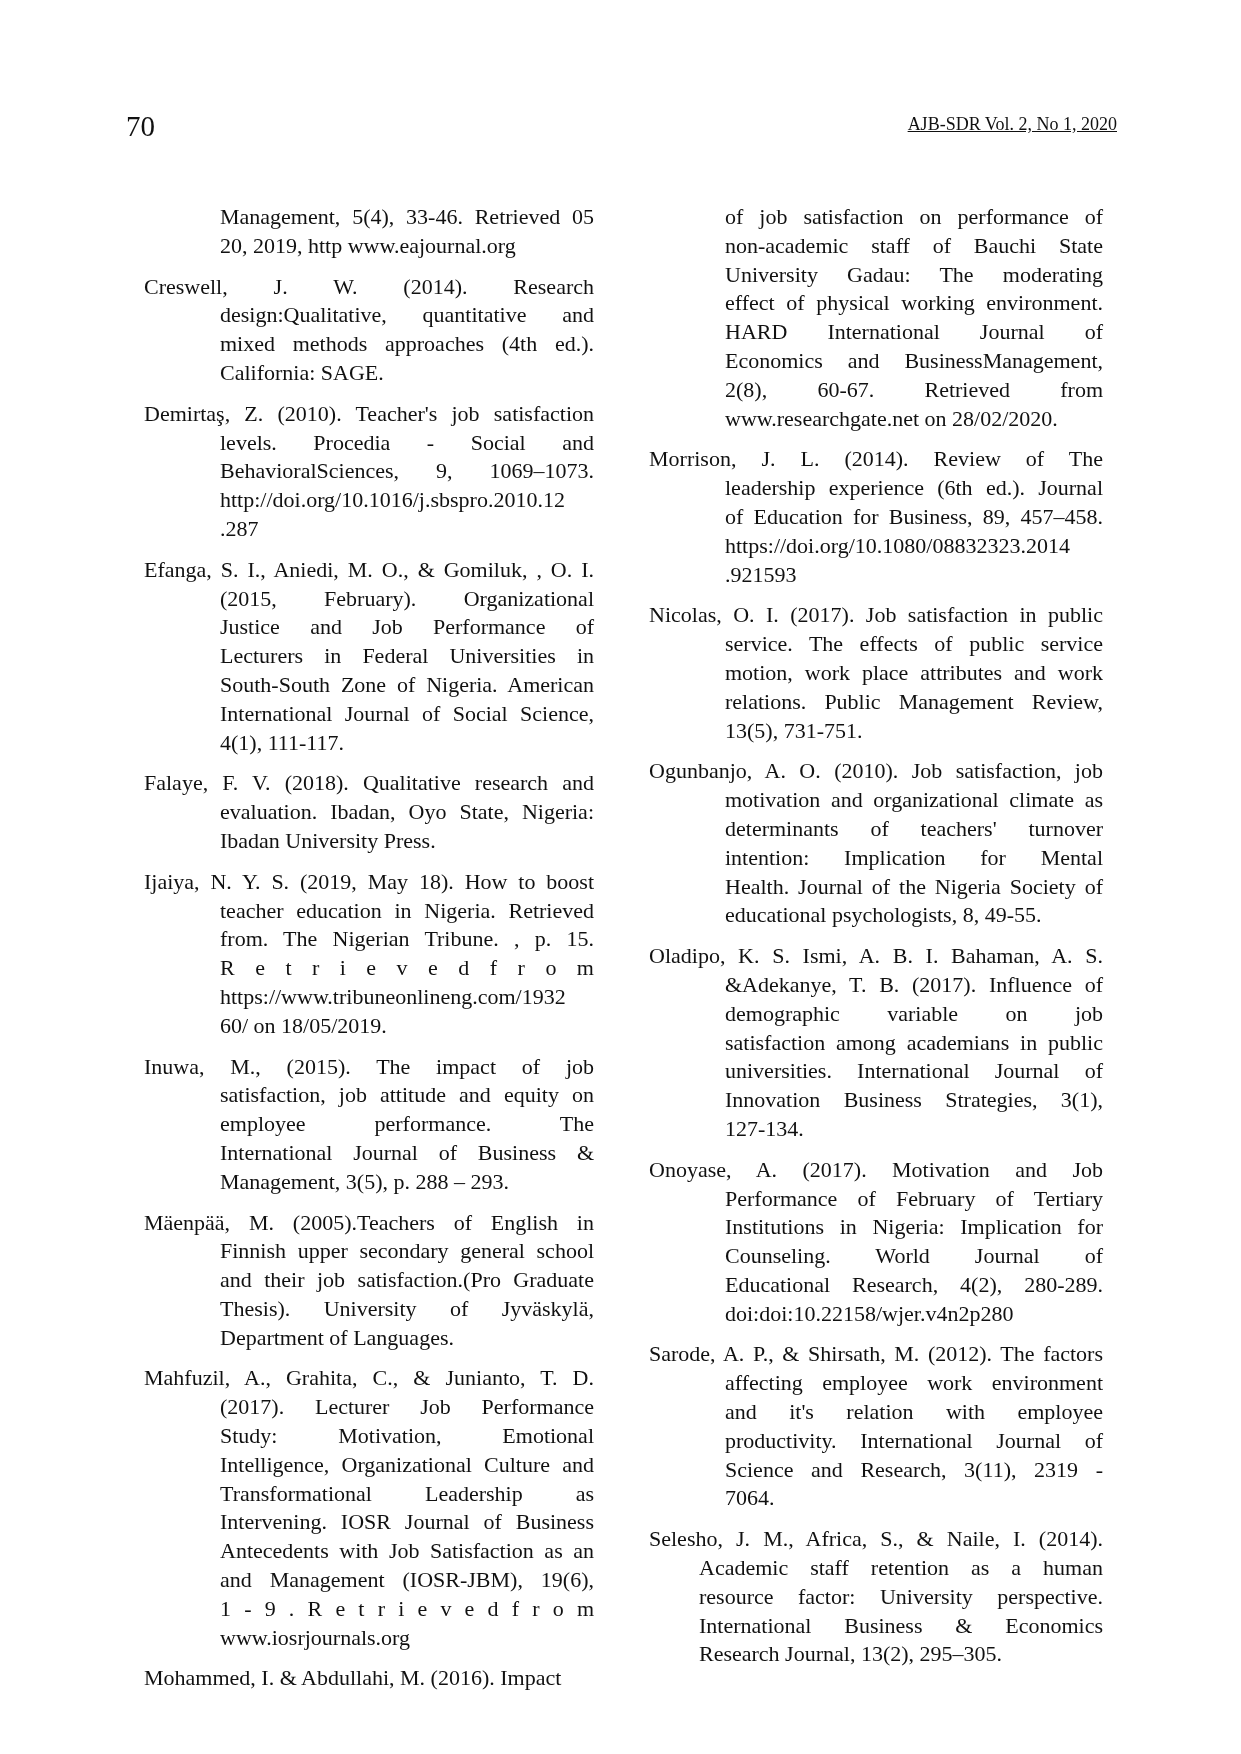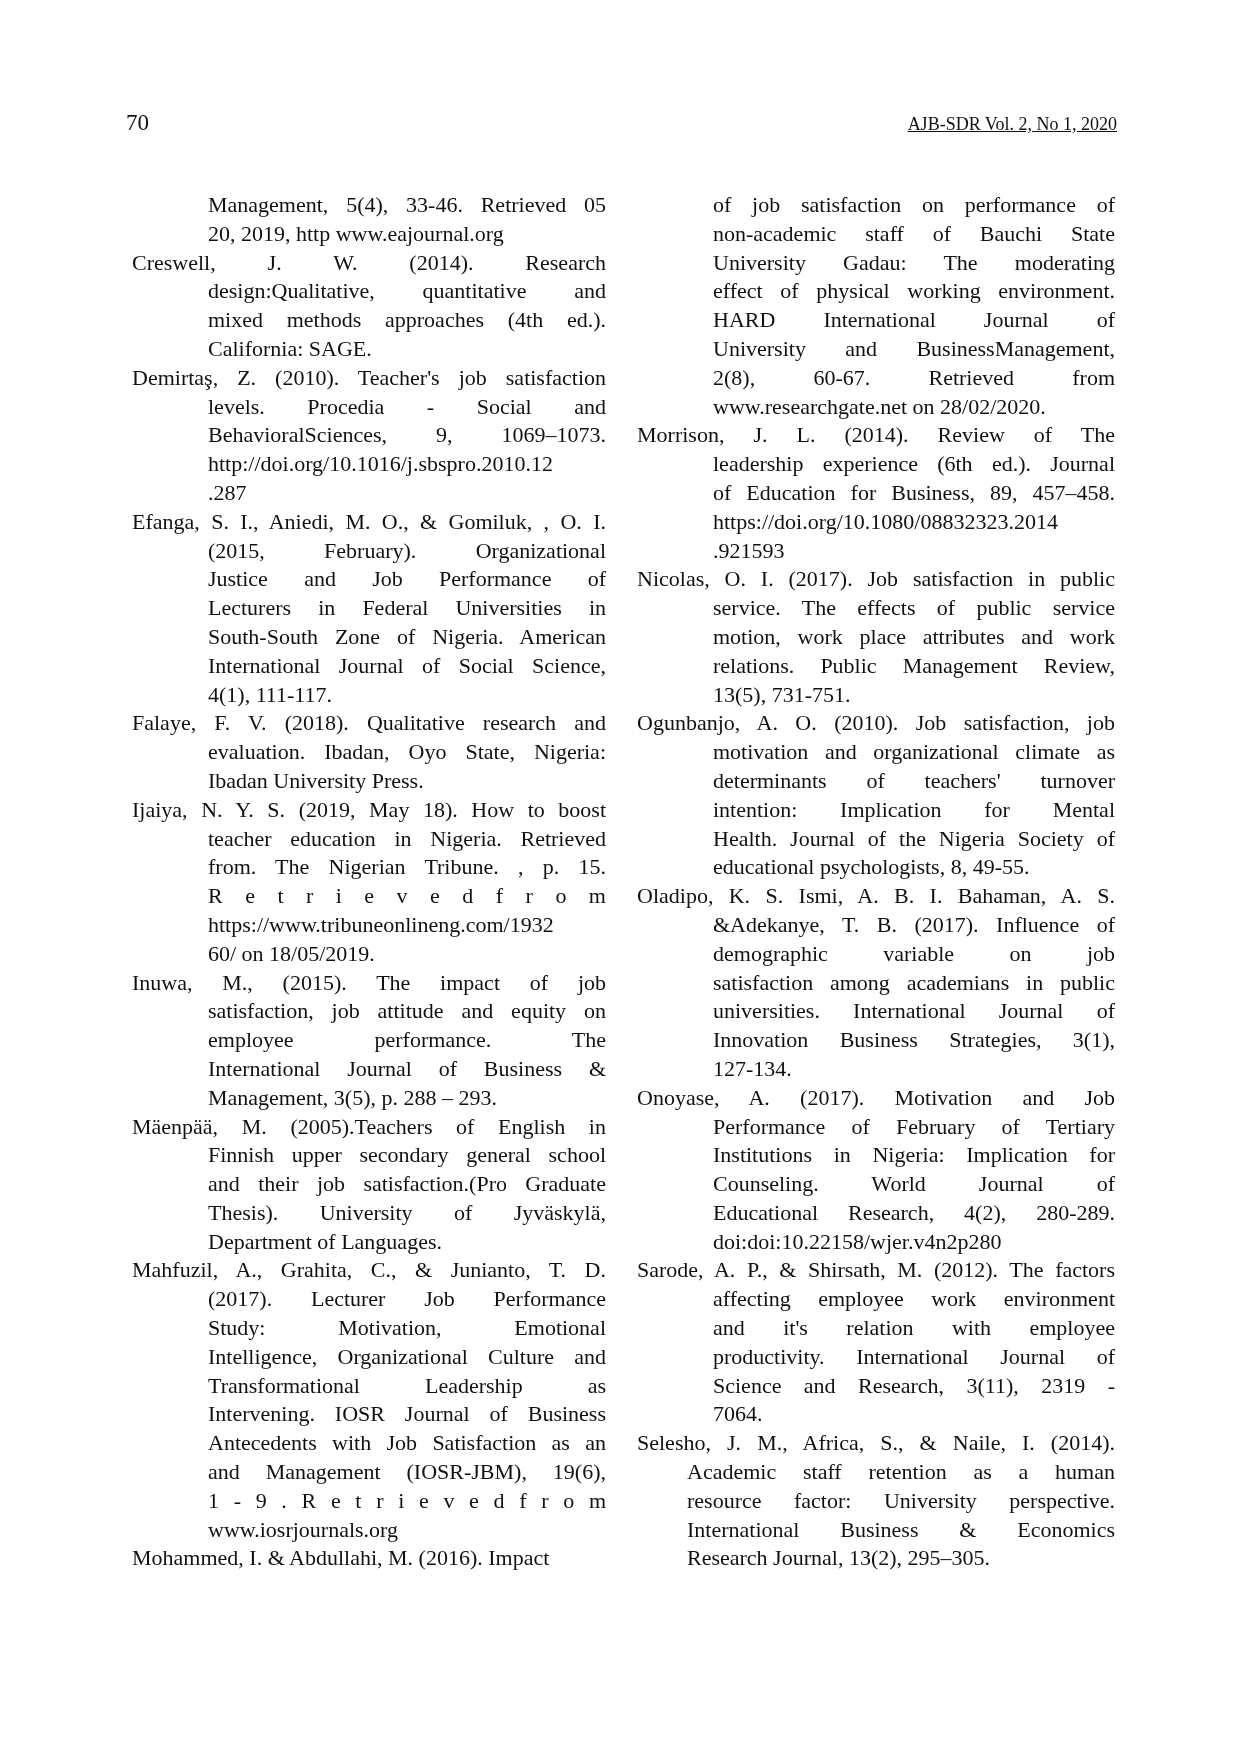--- a/index.html
+++ b/index.html
@@ -2,31 +2,31 @@
 <html><head>
 <meta charset="utf-8">
 <style>
   html, body { margin: 0; padding: 0; background: #ffffff; }
   body {
     width: 1241px; height: 1754px; position: relative; overflow: hidden;
     font-family: "Liberation Serif", "DejaVu Serif", serif;
     color: #111111;
   }
   .header-page-num {
-    position: absolute; left: 126px; top: 110px; font-size: 23px;
+    position: absolute; left: 126px; top: 110px; font-size: 29px;
   }
   .header-journal {
     position: absolute; right: 124px; top: 114px; font-size: 18px; text-decoration: underline;
   }
   .column {
     position: absolute; top: 191px; font-size: 22px; line-height: 28.8px;
   }
   .col-left { left: 132px; width: 474px; }
   .col-right { left: 637px; width: 478px; }
-  .ref { margin: 0; }
+  .ref { margin: 12px; }
   .line {
     display: block; height: 28.8px; white-space: nowrap; overflow: visible;
     text-align: justify; text-align-last: justify;
   }
   .line.first { padding-left: 0; }
   .line.indent { padding-left: 76px; }
   .line.last { text-align-last: left; }
   .col-right .line.indent { padding-left: 76px; }
   .col-right .ref.hang-small .line.indent { padding-left: 50px; }
 </style>
@@ -108,21 +108,21 @@
       <span class="line first last">Mohammed, I. &amp; Abdullahi, M. (2016). Impact</span>
     </div>
   </div>
 <div class="column col-right" id="col-right">
     <div class="ref">
       <span class="line indent">of job satisfaction on performance of</span>
       <span class="line indent">non-academic staff of Bauchi State</span>
       <span class="line indent">University Gadau: The moderating</span>
       <span class="line indent">effect of physical working environment.</span>
       <span class="line indent">HARD International Journal of</span>
-      <span class="line indent">University and BusinessManagement,</span>
+      <span class="line indent">Economics and BusinessManagement,</span>
       <span class="line indent">2(8), 60-67. Retrieved from</span>
       <span class="line indent last">www.researchgate.net on 28/02/2020.</span>
     </div>
     <div class="ref">
       <span class="line first">Morrison, J. L. (2014). Review of The</span>
       <span class="line indent">leadership experience (6th ed.). Journal</span>
       <span class="line indent">of Education for Business, 89, 457–458.</span>
       <span class="line indent">https://doi.org/10.1080/08832323.2014</span>
       <span class="line indent last">.921593</span>
     </div>

